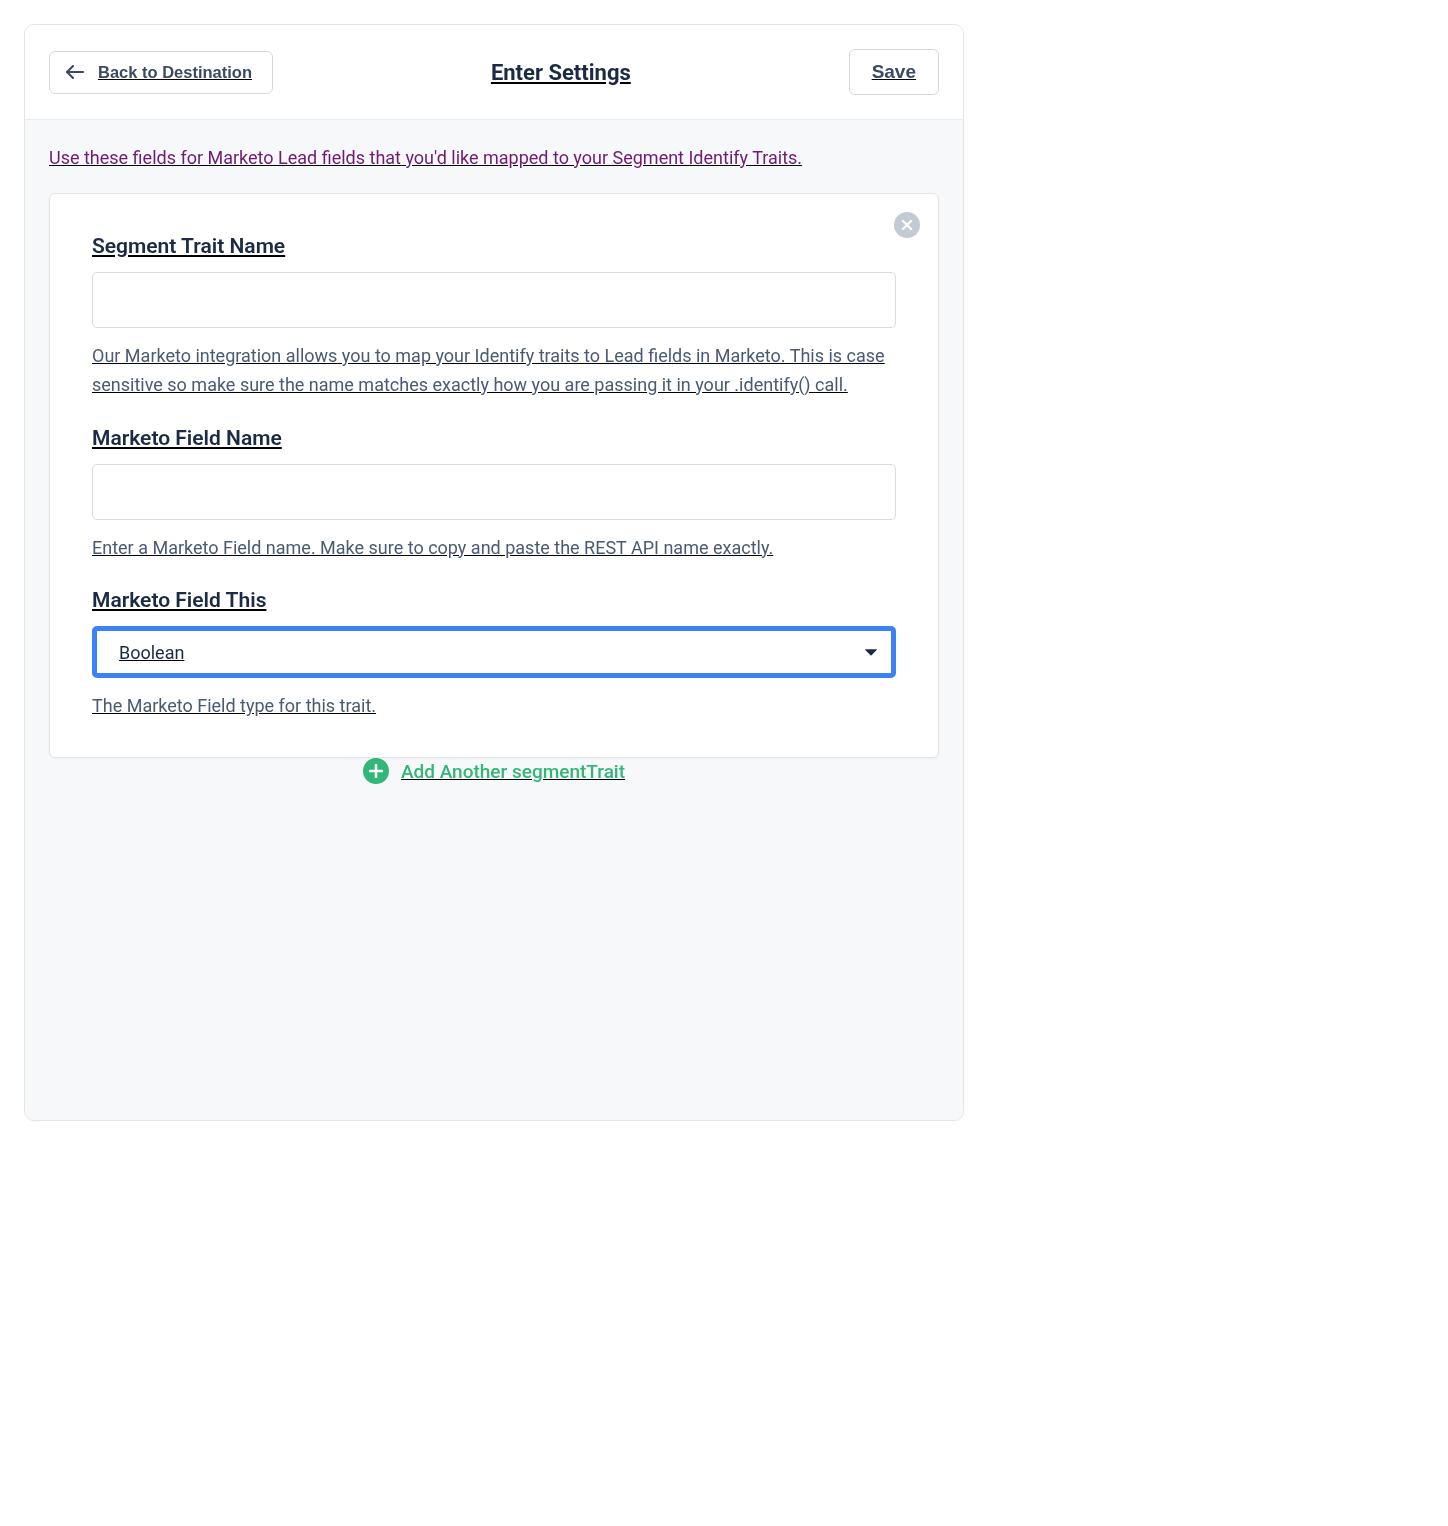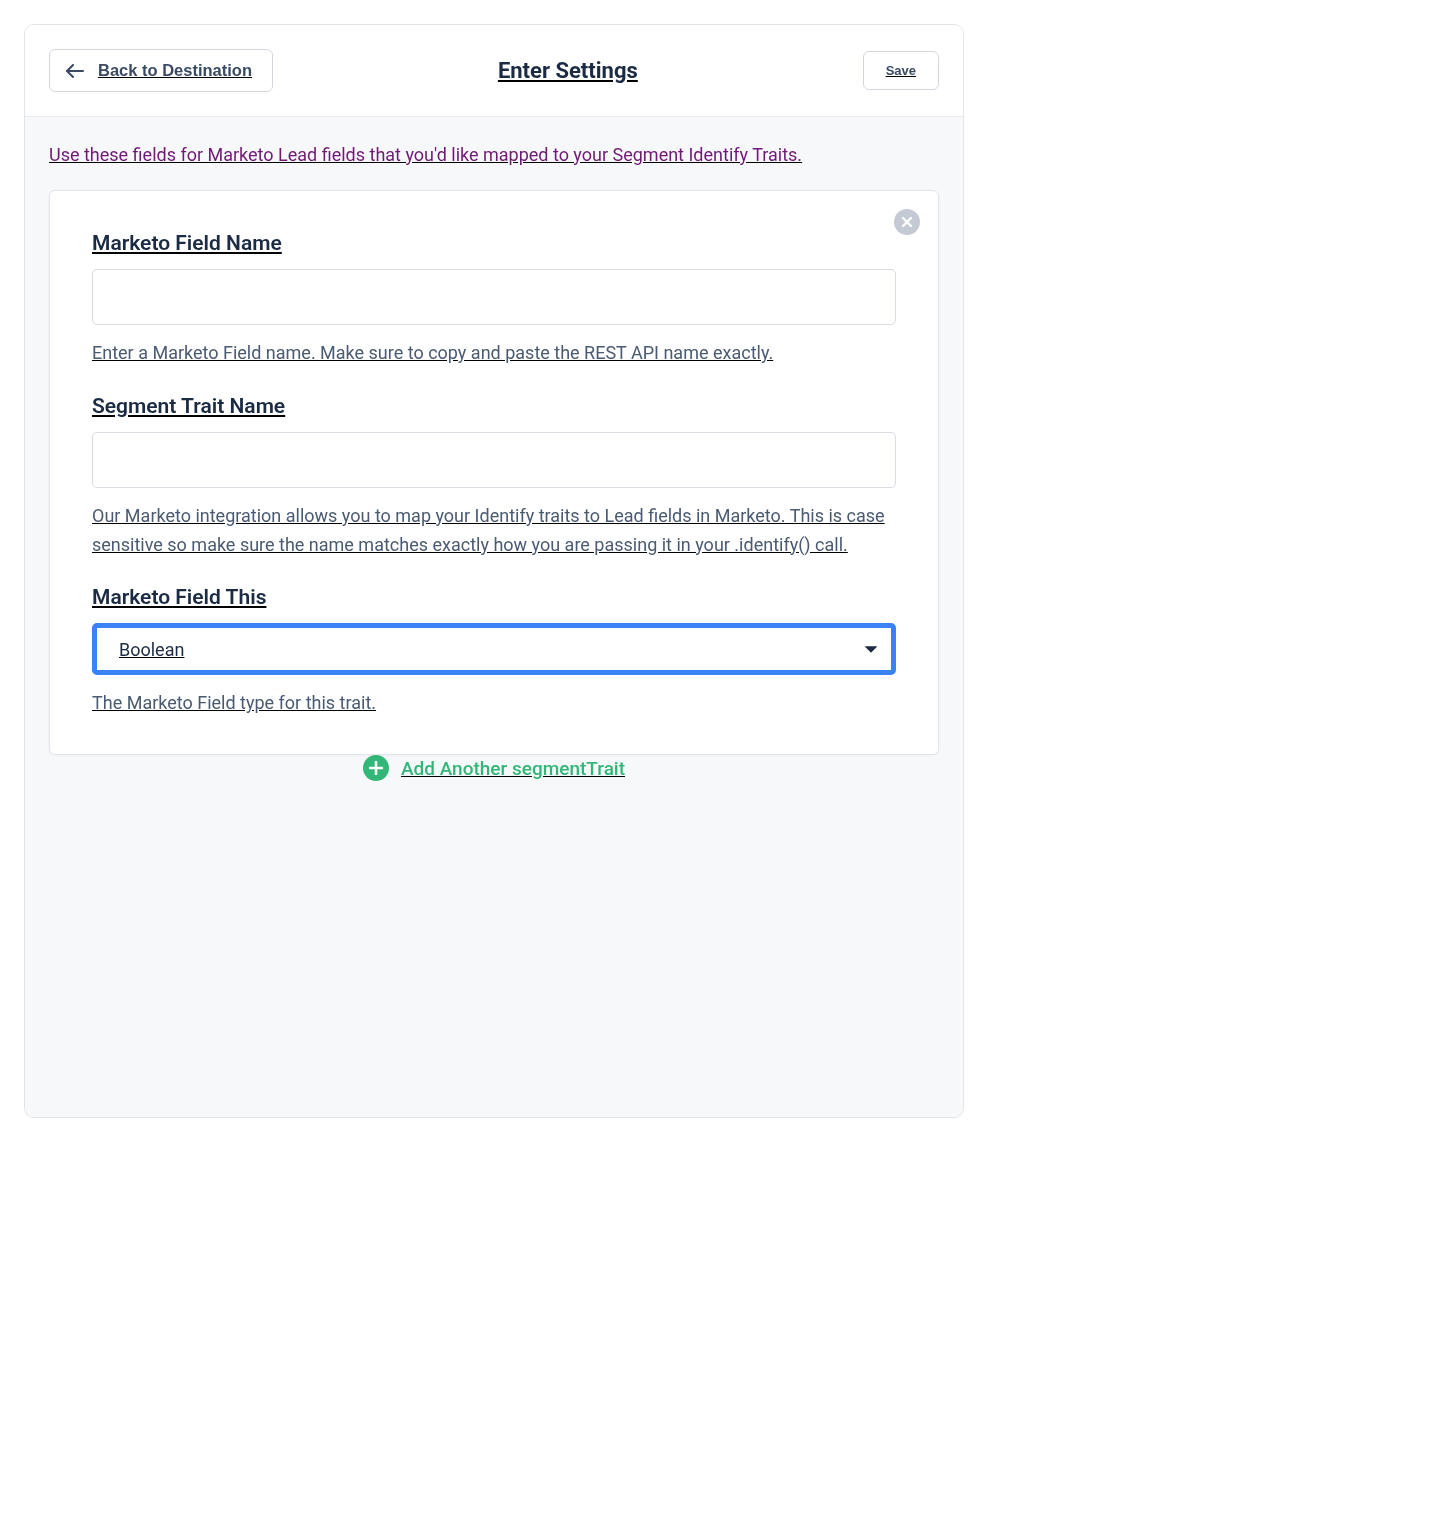--- a/index.html
+++ b/index.html
@@ -44,21 +44,21 @@
     font-size: 22px;
     font-weight: 700;
     text-align: center;
   }
   .save-btn {
     padding: 11px 22px;
     border: 1px solid #d3d7de;
     border-radius: 6px;
     background: #ffffff;
     color: #3a4a63;
-    font-size: 13px;
+    font-size: 19px;
     font-weight: 600;
     cursor: pointer;
   }
   .panel-body {
     background: #f7f8fa;
     padding: 24px;
     min-height: 1000px;
   }
   .intro {
     color: #701a75;
@@ -190,29 +190,29 @@
 
       <div class="close-badge">
         <span>
           <svg width="12" height="12" viewBox="0 0 12 12">
             <path d="M2 2L10 10M10 2L2 10" stroke="#ffffff" stroke-width="2.4" stroke-linecap="round"></path>
           </svg>
         </span>
       </div>
 
       <div class="field-group">
+        <div class="field-label">Segment Trait Name</div>
+        <input type="text" class="text-input" value="" style="">
+        <p class="helper">Our Marketo integration allows you to map your Identify traits to Lead fields in Marketo. This is case sensitive so make sure the name matches exactly how you are passing it in your .identify() call.</p>
+      </div>
+
+      <div class="field-group">
         <div class="field-label">Marketo Field Name</div>
         <input type="text" class="text-input" value="" style="">
         <p class="helper">Enter a Marketo Field name. Make sure to copy and paste the REST API name exactly.</p>
-      </div>
-
-      <div class="field-group">
-        <div class="field-label">Segment Trait Name</div>
-        <input type="text" class="text-input" value="" style="">
-        <p class="helper">Our Marketo integration allows you to map your Identify traits to Lead fields in Marketo. This is case sensitive so make sure the name matches exactly how you are passing it in your .identify() call.</p>
       </div>
 
       <div class="field-group">
         <div class="field-label">Marketo Field This</div>
         <div class="select-wrap">
           <div class="select-box">
             <span>Boolean</span>
           </div>
           <span class="select-caret">
             <svg width="14" height="9" viewBox="0 0 14 9">

